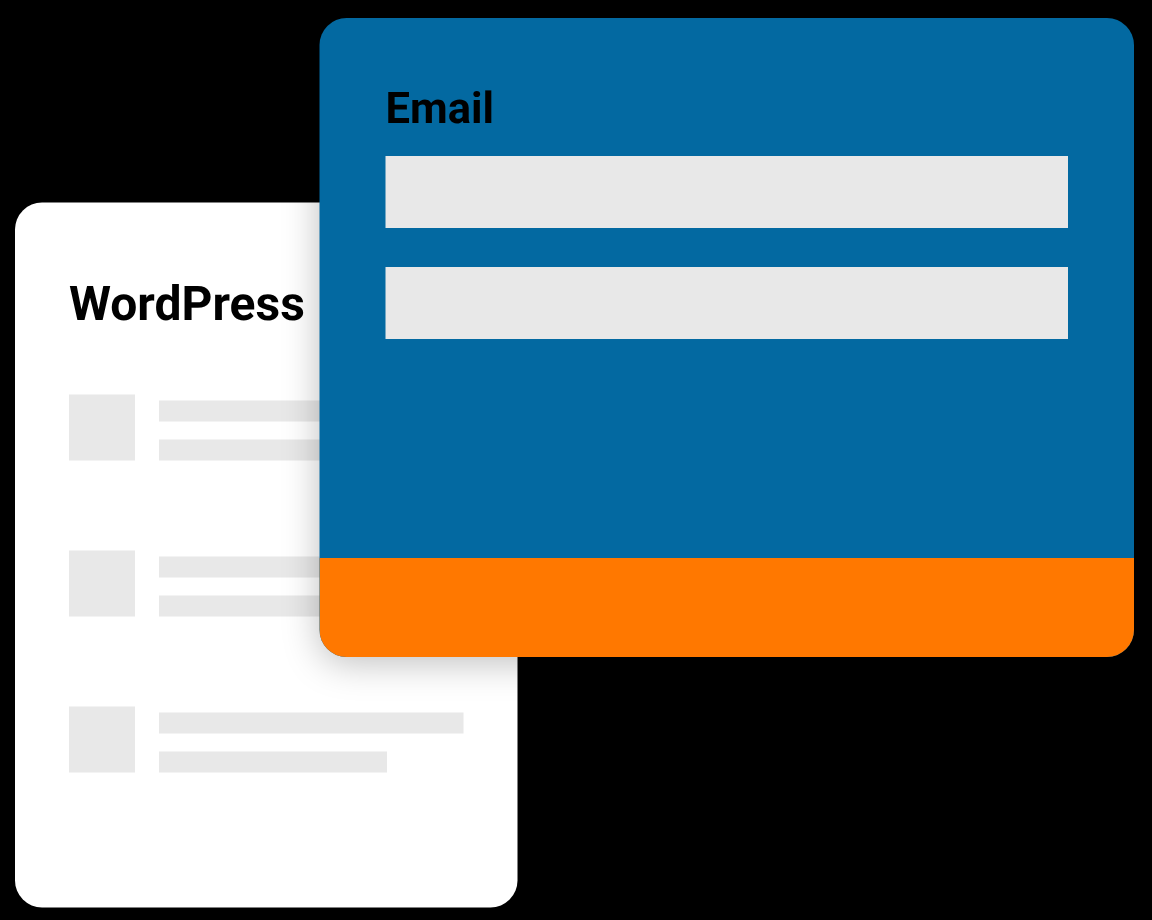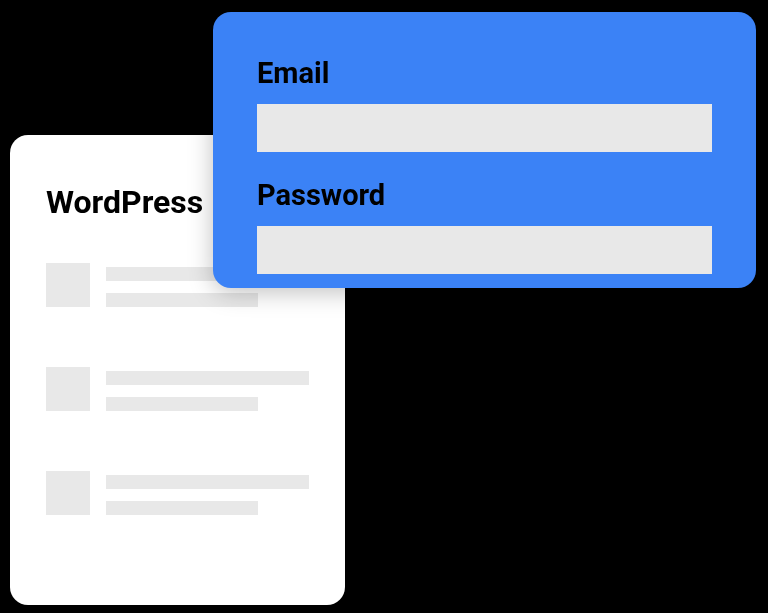--- a/index.html
+++ b/index.html
@@ -49,22 +49,22 @@
       background: #e8e8e8;
       margin-bottom: 12px;
     }
     .line.short { width: 75%; }
     .line.long { width: 100%; }
     .login-card {
       position: absolute;
       left: 213px;
       top: 12px;
       width: 543px;
-      height: 276px;
-      background: #3b82f6;
+      height: 426px;
+      background: #0369a1;
       border-radius: 18px;
       box-shadow: 0 4px 24px rgba(0,0,0,0.25);
       overflow: hidden;
       display: flex;
       flex-direction: column;
     }
     .login-body {
       flex: 1;
       padding: 44px 44px 22px 44px;
     }
@@ -113,17 +113,16 @@
       <div class="line long"></div>
       <div class="line short"></div>
     </div>
   </div>
 </div>
 
 <div class="login-card">
   <div class="login-body">
     <div class="field-label">Email</div>
     <input type="text" class="field-input" style="">
-    <div class="field-label">Password</div>
     <input type="password" class="field-input" style="">
   </div>
   <div class="login-footer"></div>
 </div>
 
 </body></html>

